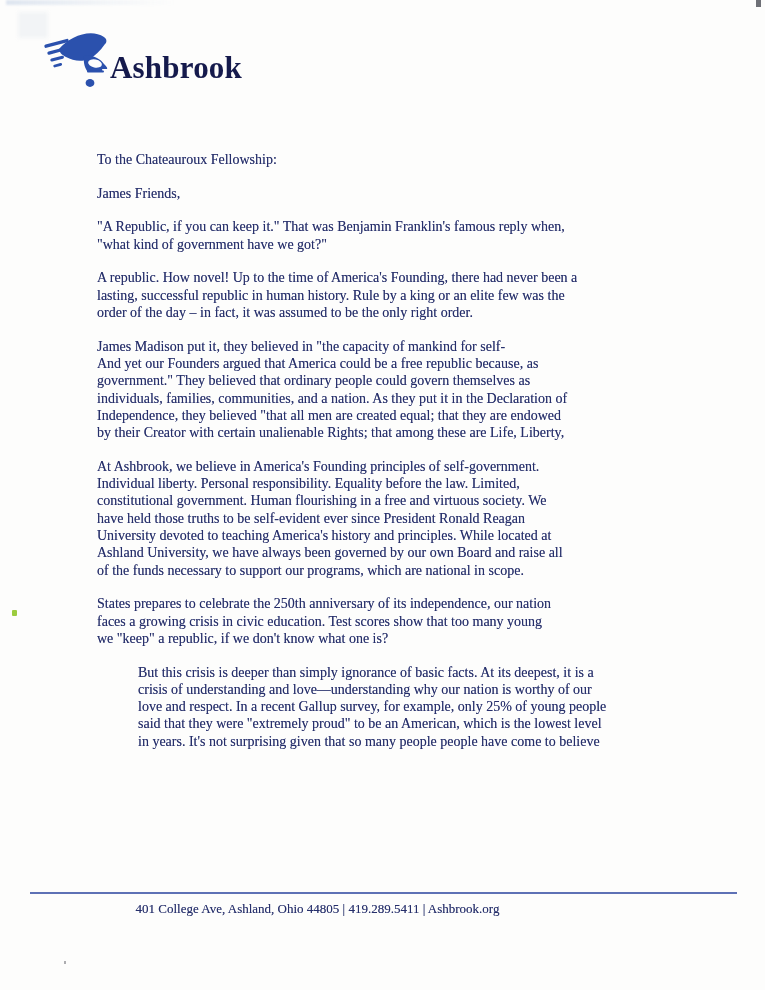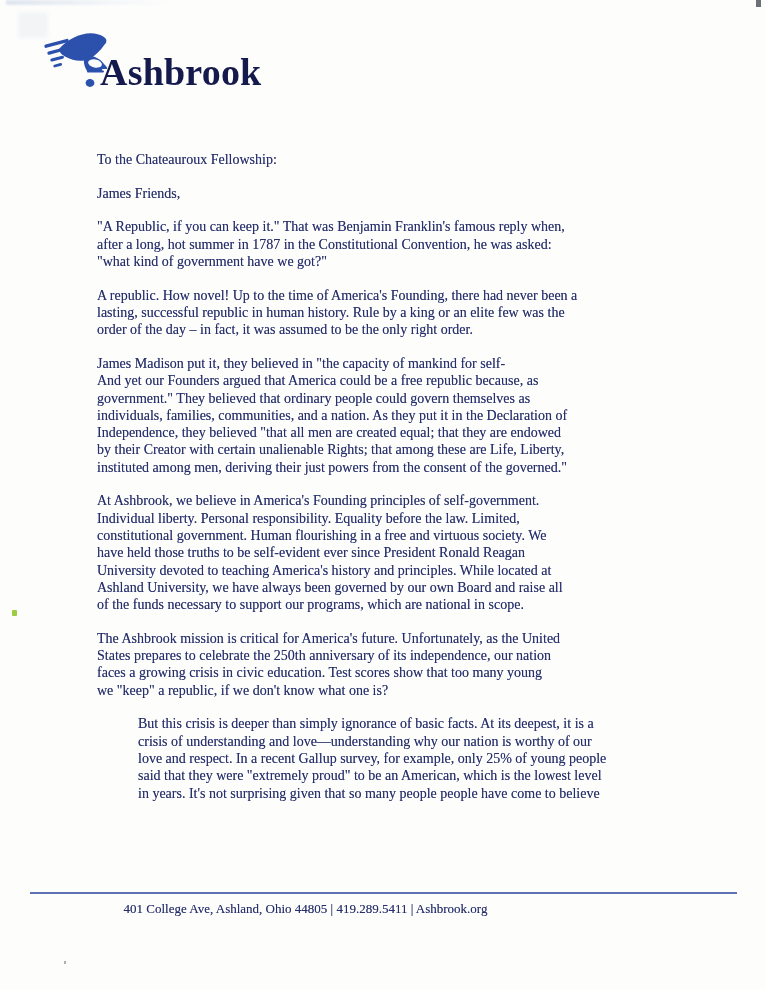--- a/index.html
+++ b/index.html
@@ -18,24 +18,24 @@
     background:var(--paper);
     overflow:hidden;
     font-family:"Liberation Serif", serif;
   }
   
   .logo{
     position:absolute;left:43px;top:32px;width:260px;height:60px;
   }
   .logo svg{position:absolute;left:0;top:0;}
   .wordmark{
-    position:absolute;left:57px;top:18px;
+    position:absolute;left:67px;top:18px;
     font-family:"Liberation Serif", serif;
     font-weight:bold;
-    font-size:38px;
+    font-size:31px;
     letter-spacing:0.2px;
     color:var(--wordmark);
     white-space:nowrap;
   }
   
   .letter{
     position:absolute;left:97px;top:151px;width:565px;
     font-size:14px;
     line-height:17.3px;
     color:var(--ink);
@@ -44,21 +44,21 @@
   .para{margin-bottom:16.4px;}
   .para:last-child{margin-bottom:0;margin-left:41px;}
   .line{white-space:pre;}
   
   .footer-rule{
     position:absolute;left:30px;top:892px;width:707px;height:2px;
     background:var(--rule);
     opacity:0.85;
   }
   .footer-text{
-    position:absolute;left:0;top:901px;width:611px;
+    position:absolute;left:12px;top:901px;width:611px;
     text-align:center;
     font-size:13px;
     color:var(--ink);
     text-shadow:0 0 0.5px rgba(38,47,107,0.5);
   }
   
   .speck-green{
     position:absolute;left:12px;top:610px;width:5px;height:6px;
     background:#9ccc3f;border-radius:1px;
   }
@@ -110,48 +110,45 @@
 <main class="letter">
   <div class="para">
     <div class="line">To the Chateauroux Fellowship:</div>
   </div>
   <div class="para">
     <div class="line">James Friends,</div>
   </div>
   <div id="paras">
       <div class="para">
         <div class="line">"A Republic, if you can keep it." That was Benjamin Franklin's famous reply when,</div>
-        <div class="line">after a long, hot summer in 1787 in the Constitutional Convention, he was asked:</div>
         <div class="line">"what kind of government have we got?"</div>
       </div>
       <div class="para">
         <div class="line">A republic. How novel! Up to the time of America's Founding, there had never been a</div>
         <div class="line">lasting, successful republic in human history. Rule by a king or an elite few was the</div>
         <div class="line">order of the day – in fact, it was assumed to be the only right order.</div>
       </div>
       <div class="para">
         <div class="line">James Madison put it, they believed in "the capacity of mankind for self-</div>
         <div class="line">And yet our Founders argued that America could be a free republic because, as</div>
         <div class="line">government." They believed that ordinary people could govern themselves as</div>
         <div class="line">individuals, families, communities, and a nation. As they put it in the Declaration of</div>
         <div class="line">Independence, they believed "that all men are created equal; that they are endowed</div>
         <div class="line">by their Creator with certain unalienable Rights; that among these are Life, Liberty,</div>
-        <div class="line">instituted among men, deriving their just powers from the consent of the governed."</div>
       </div>
       <div class="para">
         <div class="line">At Ashbrook, we believe in America's Founding principles of self-government.</div>
         <div class="line">Individual liberty. Personal responsibility. Equality before the law. Limited,</div>
         <div class="line">constitutional government. Human flourishing in a free and virtuous society. We</div>
         <div class="line">have held those truths to be self-evident ever since President Ronald Reagan</div>
         <div class="line">University devoted to teaching America's history and principles. While located at</div>
         <div class="line">Ashland University, we have always been governed by our own Board and raise all</div>
         <div class="line">of the funds necessary to support our programs, which are national in scope.</div>
       </div>
       <div class="para">
-        <div class="line">The Ashbrook mission is critical for America's future. Unfortunately, as the United</div>
         <div class="line">States prepares to celebrate the 250th anniversary of its independence, our nation</div>
         <div class="line">faces a growing crisis in civic education. Test scores show that too many young</div>
         <div class="line">we "keep" a republic, if we don't know what one is?</div>
       </div>
       <div class="para">
         <div class="line">But this crisis is deeper than simply ignorance of basic facts. At its deepest, it is a</div>
         <div class="line">crisis of understanding and love—understanding why our nation is worthy of our</div>
         <div class="line">love and respect. In a recent Gallup survey, for example, only 25% of young people</div>
         <div class="line">said that they were "extremely proud" to be an American, which is the lowest level</div>
         <div class="line">in years. It's not surprising given that so many people people have come to believe</div>

